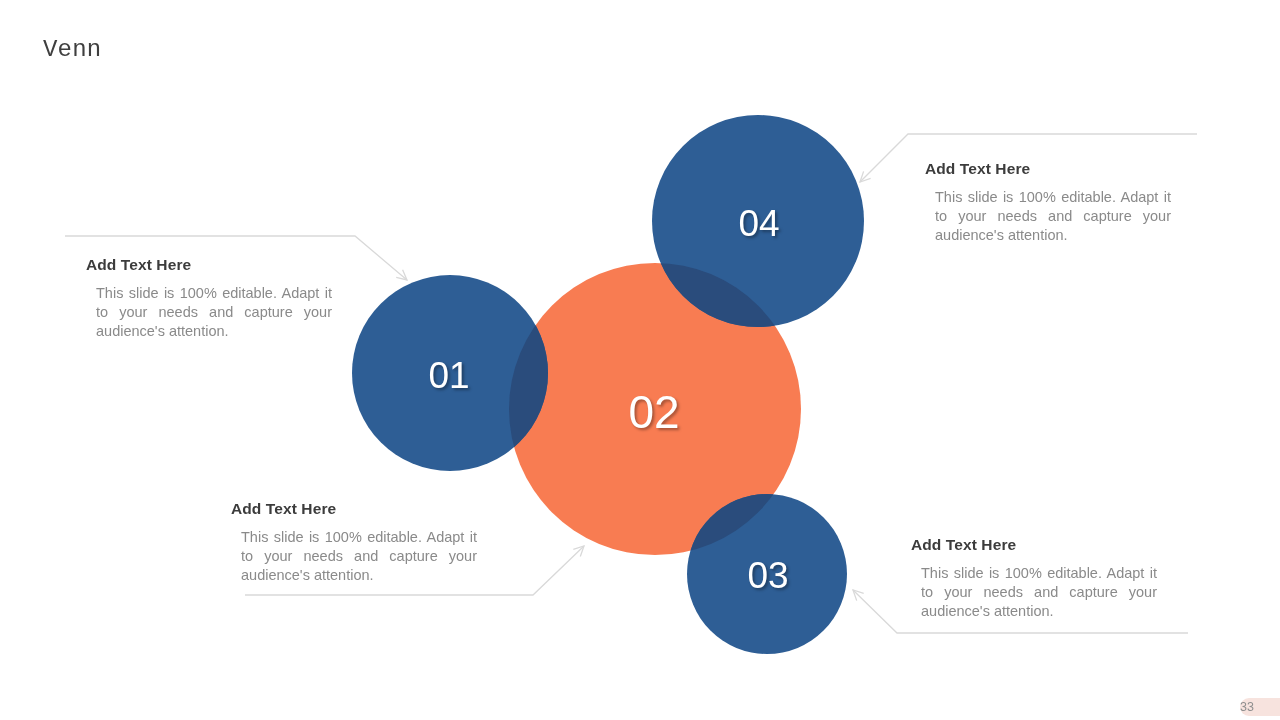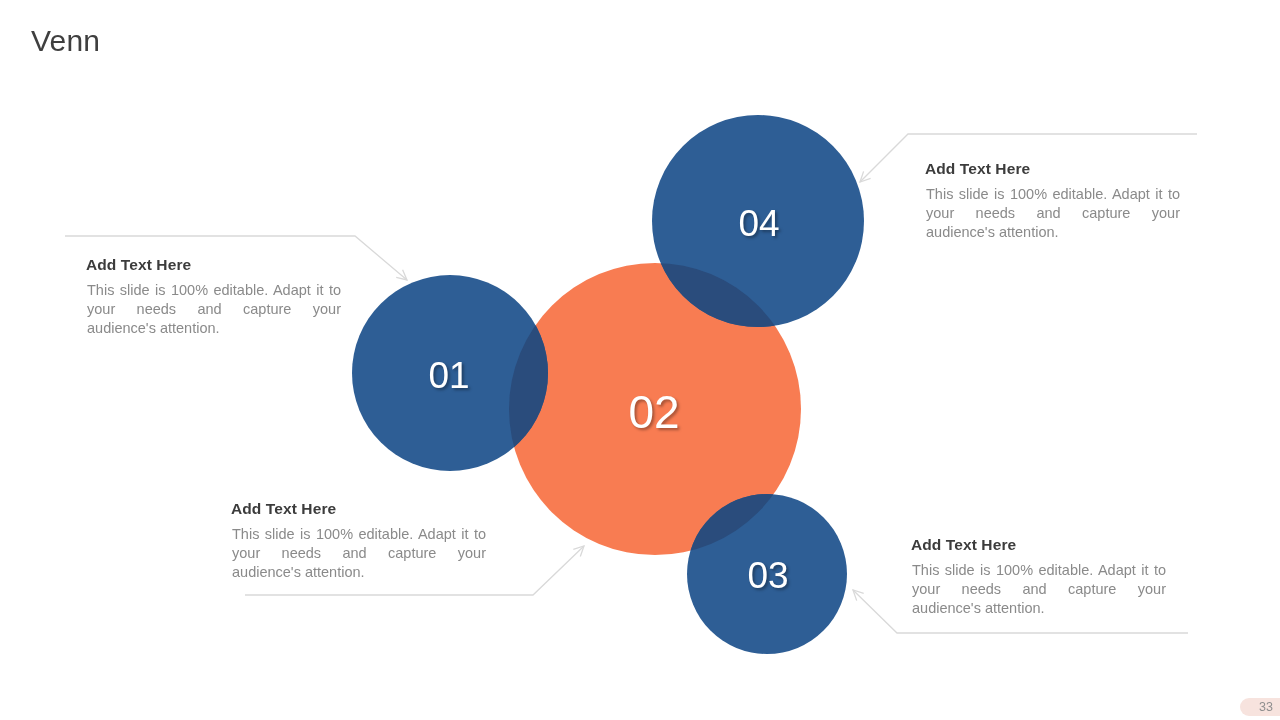--- a/index.html
+++ b/index.html
@@ -7,22 +7,22 @@
     width:1280px;height:720px;
     background:#ffffff;
     font-family:"Liberation Sans", sans-serif;
     position:relative;
     overflow:hidden;
   }
   .slide{position:absolute;inset:0;}
 
   .slide-title{
     position:absolute;left:31px;top:24px;
-    font-size:30px;font-weight:400;color:#3f3f3f;
-    letter-spacing:0.2px;margin:0;
+    font-size:24px;font-weight:400;color:#3f3f3f;
+    letter-spacing:0.2px;margin:12px;font-family:Liberation Mono, monospace;
   }
 
   svg.venn-canvas{position:absolute;left:0;top:0;width:1280px;height:720px;}
 
   .circle-number{
     font-family:"Liberation Sans", sans-serif;
     fill:#ffffff;
     text-anchor:middle;
   }
   .num-sm{font-size:37px;}
@@ -30,37 +30,37 @@
 
   .callout{
     position:absolute;width:256px;
   }
   .callout h3{
     margin:0 0 7px 0;
     font-size:15.5px;font-weight:700;color:#3c3c3c;
     letter-spacing:0.1px;
   }
   .callout p{
-    margin:1px;
+    margin:10px;
     font-size:14.5px;line-height:19px;color:#8a8a8a;
     text-align:justify;
   }
   .callout-1{left:86px;top:256px;}
   .callout-4{left:925px;top:160px;}
   .callout-2{left:231px;top:500px;}
   .callout-3{left:911px;top:536px;}
 
   .page-badge{
     position:absolute;right:0;top:698px;
     width:40px;height:18px;
     background:#f7e3de;
     border-radius:9px 0 0 9px;
-    display:flex;align-items:center;justify-content:flex-end;
+    display:flex;align-items:center;justify-content:flex-start;
     font-size:12.5px;color:#8f8f8f;
-    padding-right:7px;box-sizing:border-box;
+    padding-right:18px;box-sizing:border-box;
   }
 </style>
 </head>
 <body>
 
 <div class="slide">
 
   <h1 class="slide-title">Venn</h1>
 
   <svg class="venn-canvas" viewBox="0 0 1280 720">

